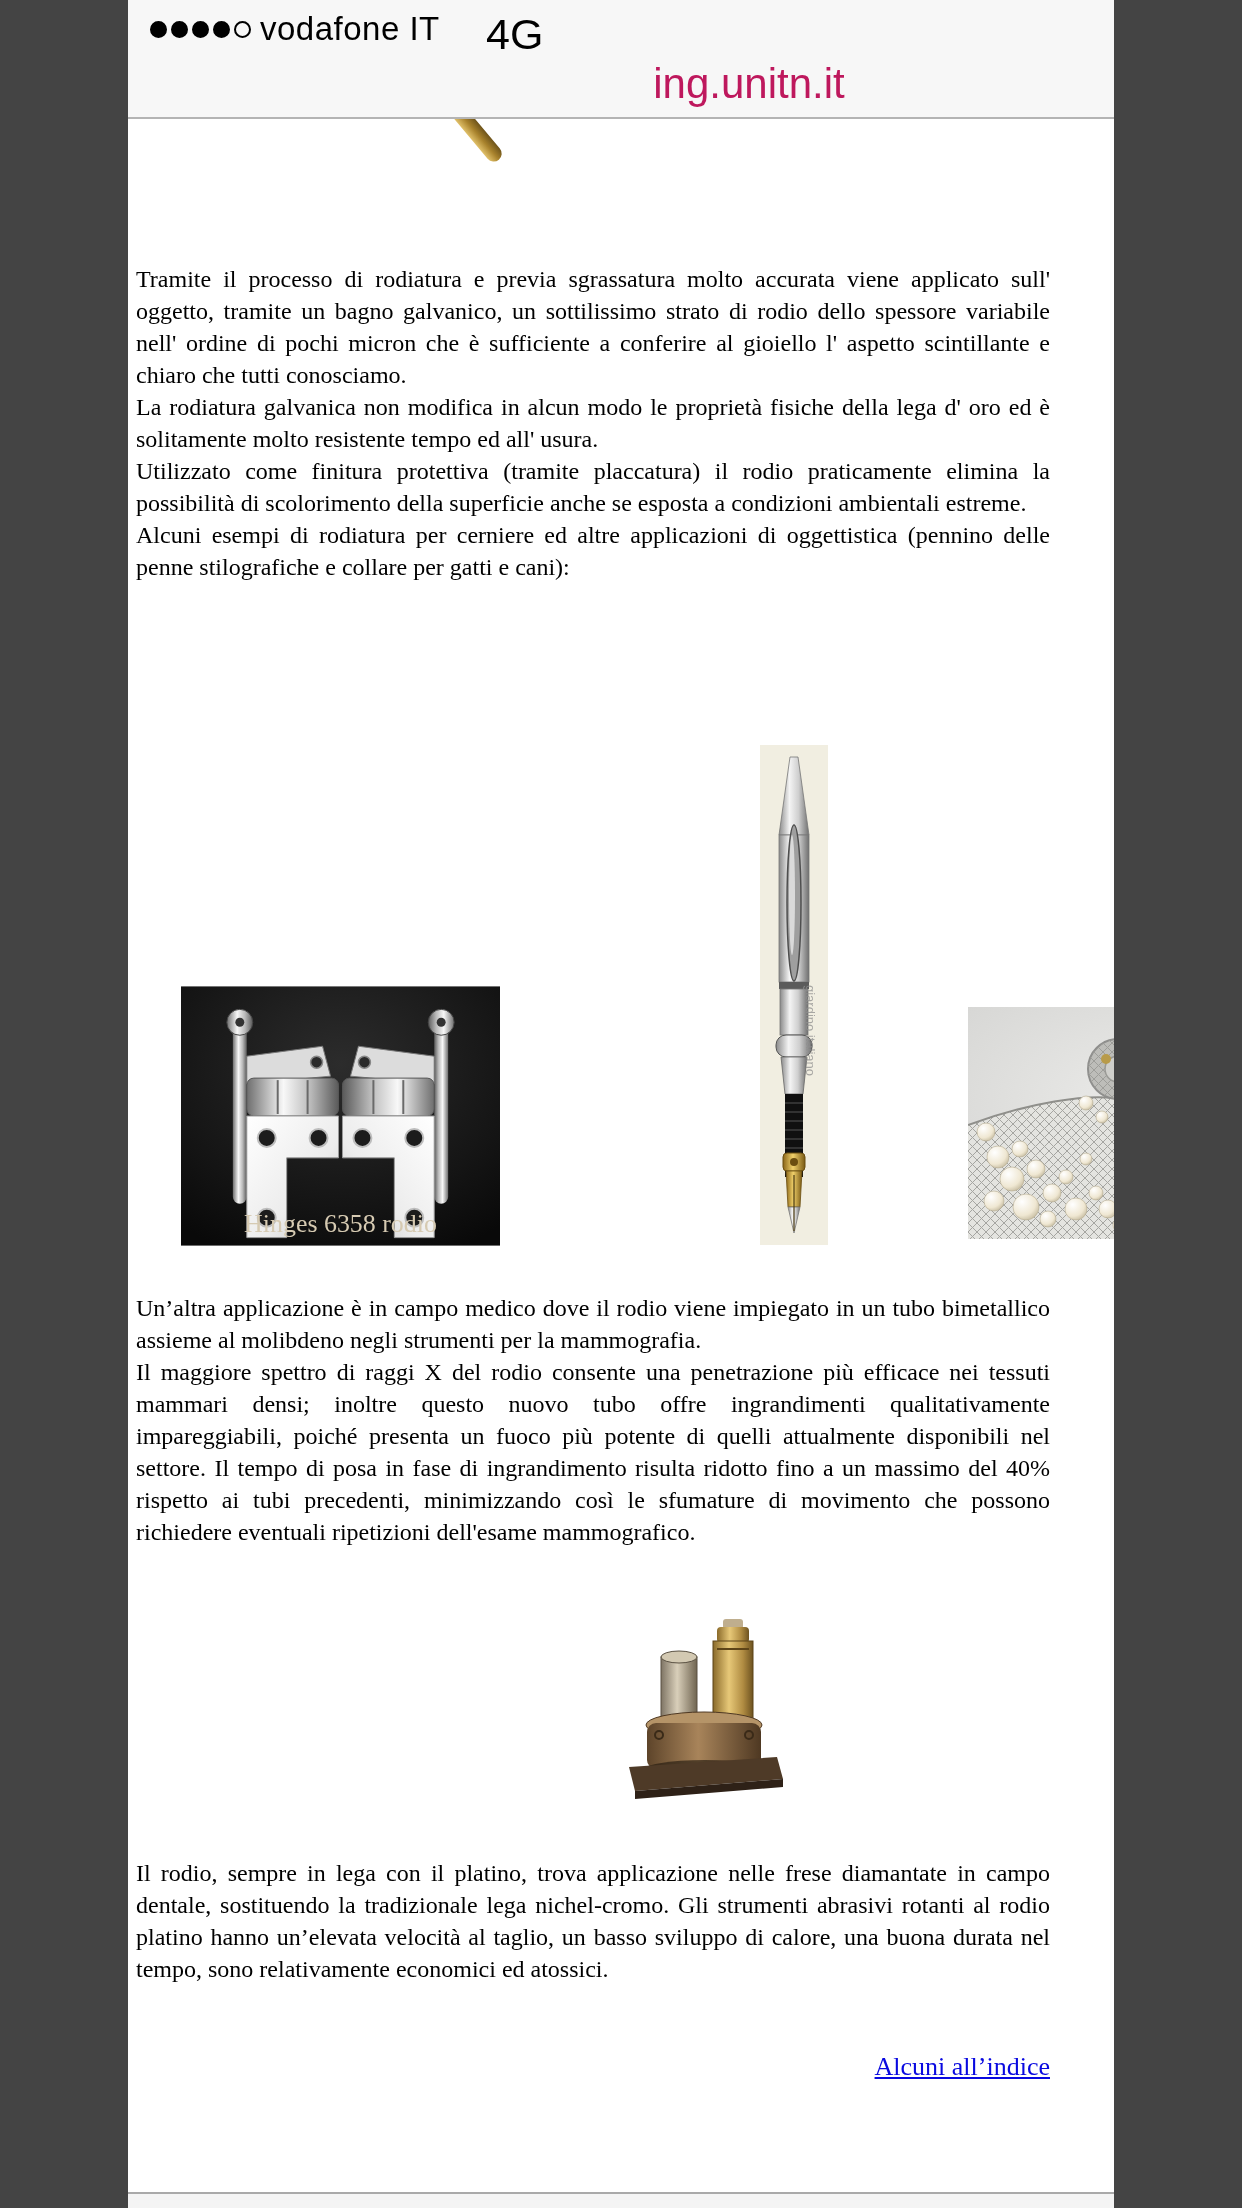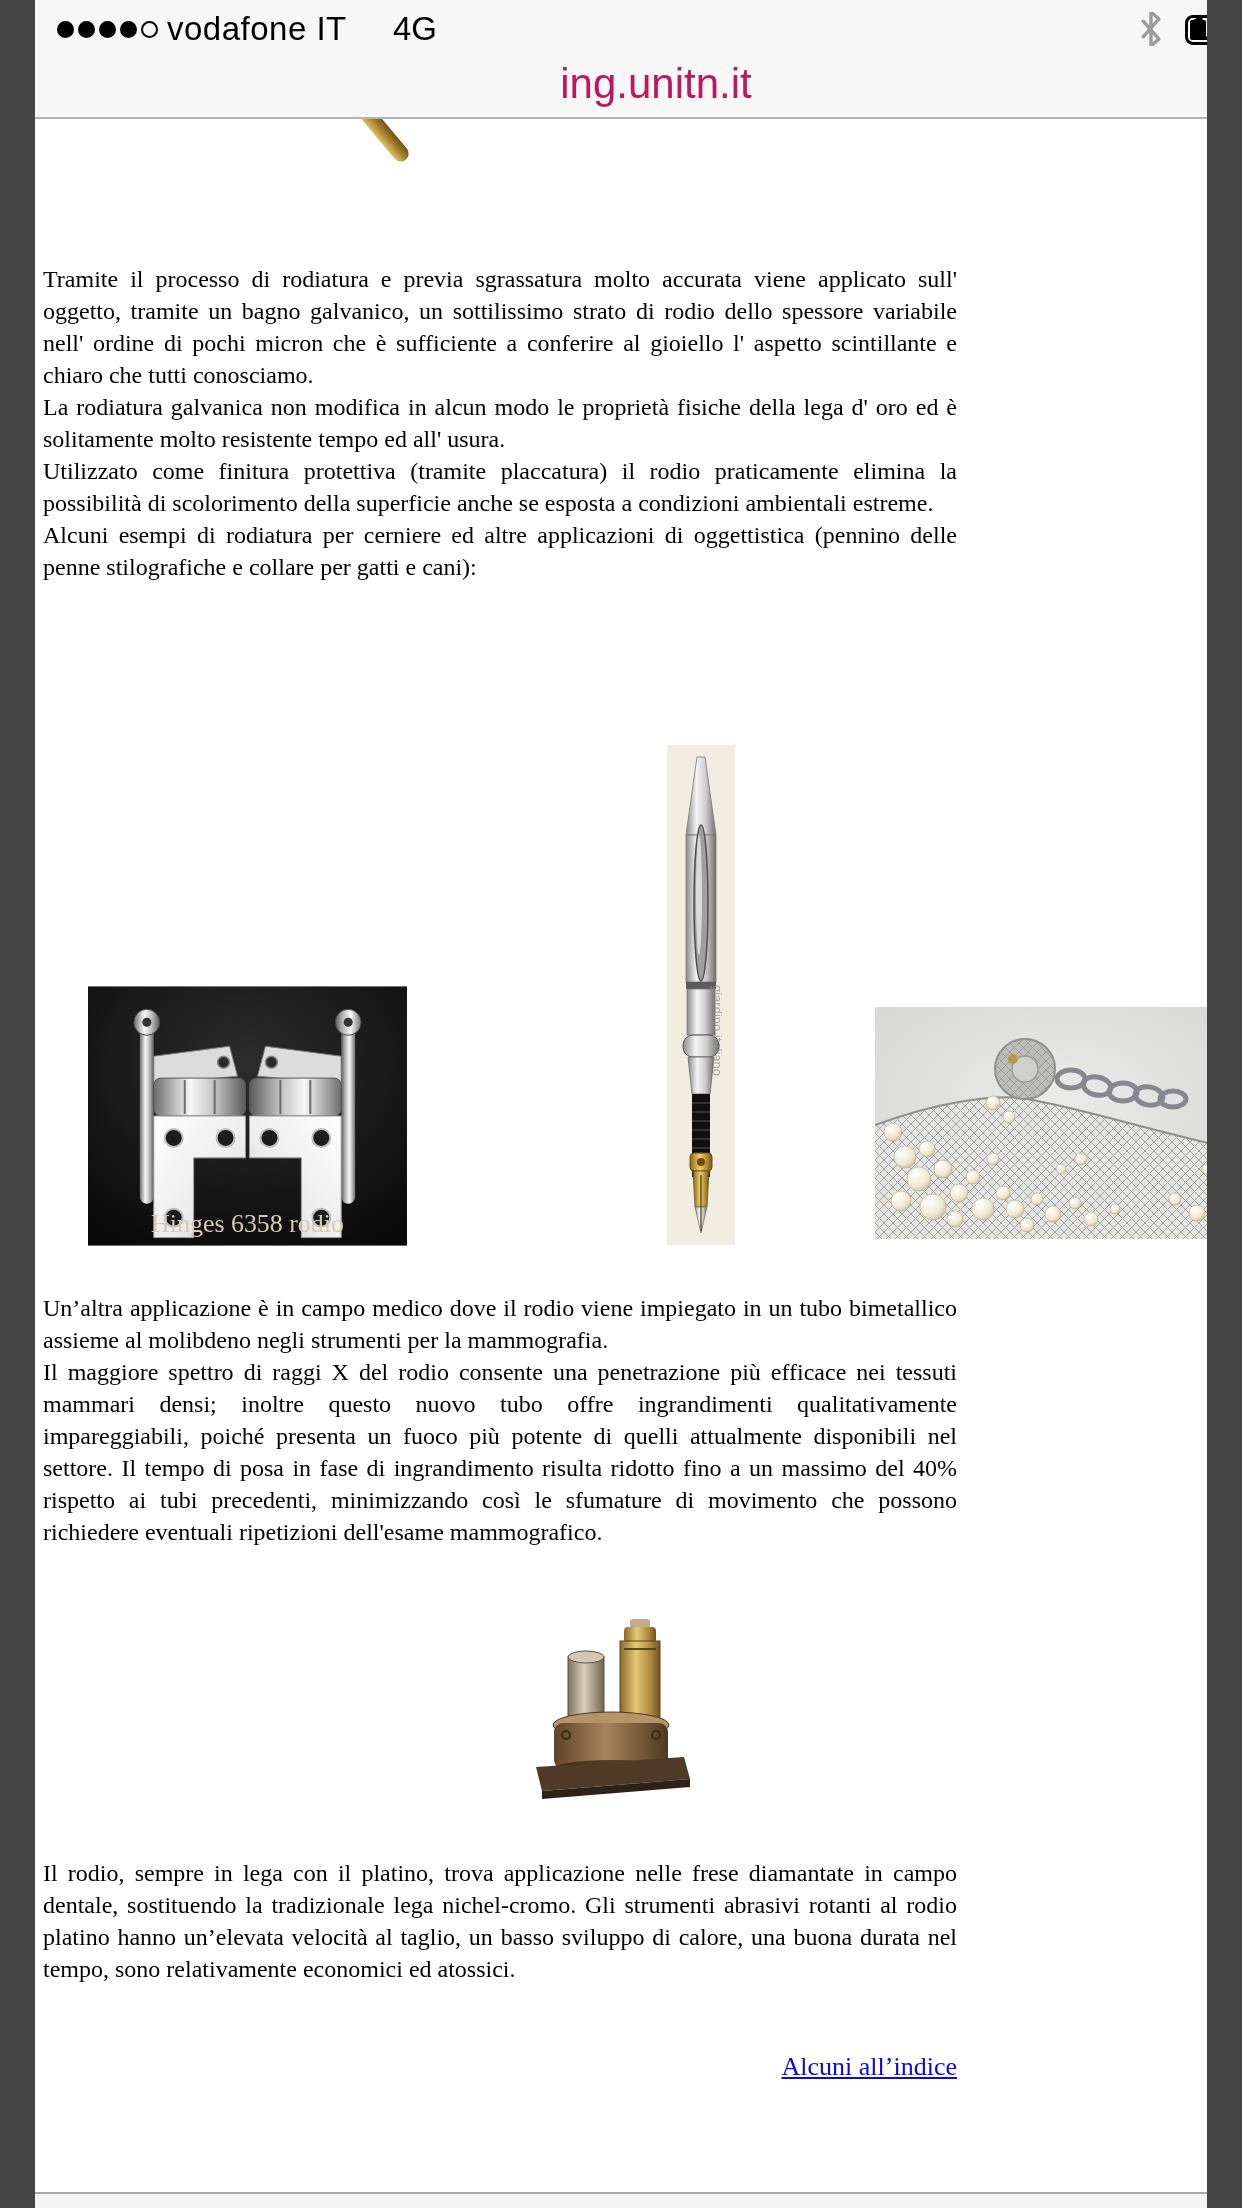--- a/index.html
+++ b/index.html
@@ -1,27 +1,27 @@
 <!DOCTYPE html>
 <html><head>
 <meta charset="utf-8">
 <style>
   html,body{margin:0;padding:0;background:#444;}
-  .screen{position:relative;width:1172px;height:2208px;background:#ffffff;overflow:hidden;margin:0 auto;
+  .screen{position:relative;width:986px;height:2208px;background:#ffffff;overflow:hidden;margin:0 auto;
           font-family:"Liberation Serif","DejaVu Serif",serif;}
   
   .chrome{position:absolute;left:0;top:0;width:1242px;height:119px;background:#f7f7f7;
           border-bottom:2px solid #b4b4b4;z-index:10;box-sizing:border-box;}
   .statusbar{position:absolute;left:0;top:0;width:1242px;height:50px;
              font-family:"Liberation Sans","DejaVu Sans",sans-serif;}
   .sig{position:absolute;left:22px;top:21px;display:flex;gap:4px;align-items:center;}
   .sig .dot{width:17px;height:17px;border-radius:50%;border:2px solid #000;box-sizing:border-box;background:transparent;}
   .sig .dot.filled{background:#000;}
   .carrier{position:absolute;left:132px;top:10px;font-size:33px;color:#000;letter-spacing:.5px;}
-  .network{position:absolute;left:358px;top:10px;font-size:33px;color:#000;}
+  .network{position:absolute;left:358px;top:10px;font-size:43px;color:#000;}
   .clock{position:absolute;left:0;top:9px;width:1242px;text-align:right;font-size:34px;font-weight:600;color:#000;}
   .bt{position:absolute;left:1106px;top:12px;}
   .battery{position:absolute;left:1150px;top:15px;width:70px;height:30px;border:3px solid #000;border-radius:8px;
            box-sizing:border-box;padding:2px;}
   .battery .fill{height:100%;background:#000;border-radius:2px;}
   .battery .nub{position:absolute;right:-8px;top:7px;width:6px;height:12px;background:#000;border-radius:0 4px 4px 0;}
   .urlbar{position:absolute;left:0;top:60px;width:1242px;text-align:center;
           font-family:"Liberation Sans","DejaVu Sans",sans-serif;font-size:42px;color:#be185d;}
   
   .nib-rod{position:absolute;left:296px;top:80px;width:16px;height:104px;border-radius:8px;

